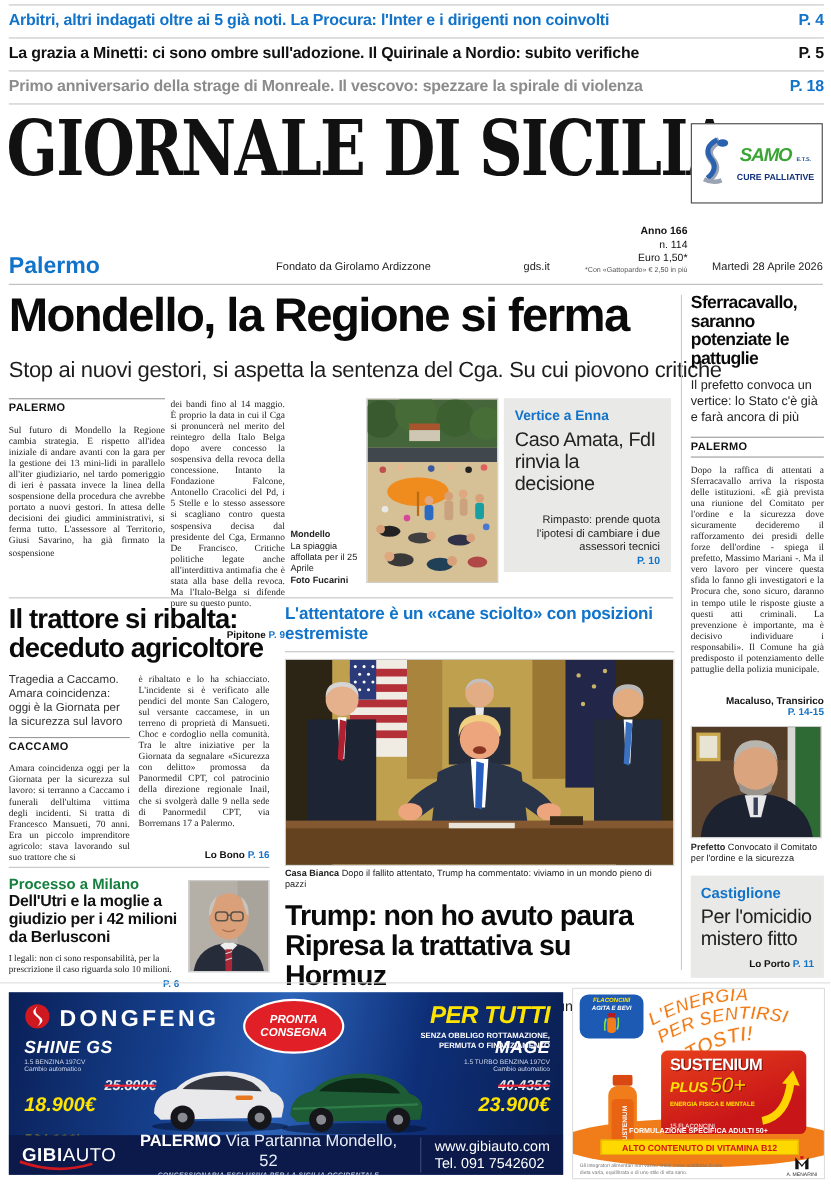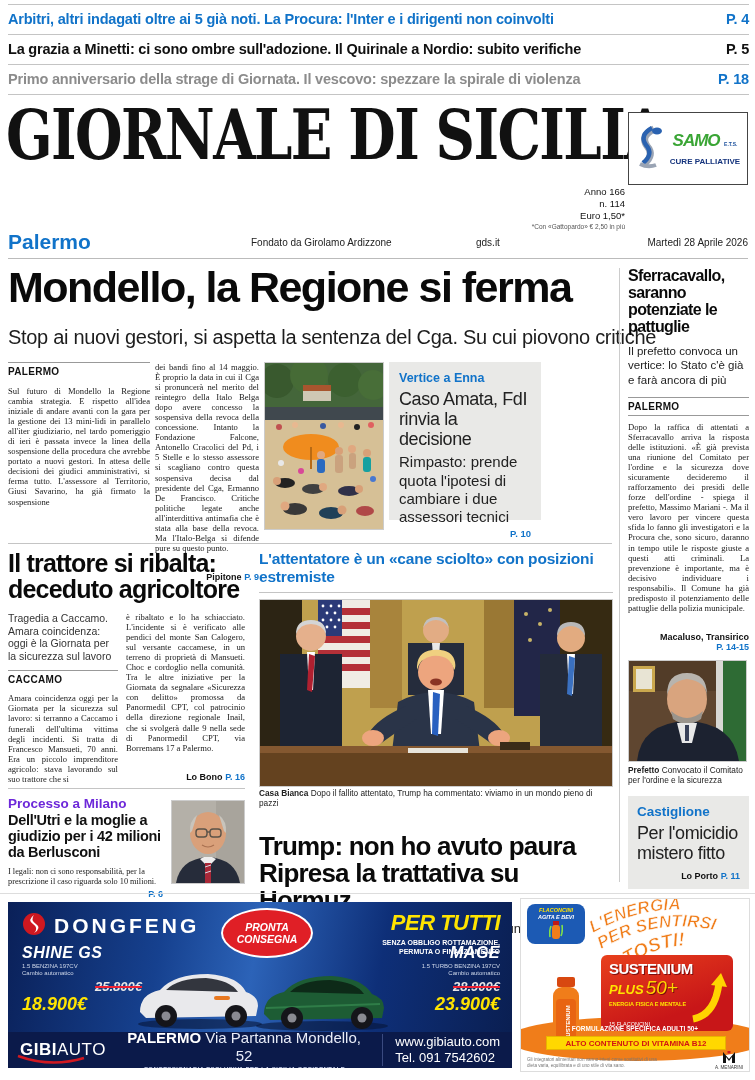--- a/index.html
+++ b/index.html
@@ -19,21 +19,21 @@
   .masthead-title{position:absolute;left:6px;top:100px;margin:0;
      font-family:"DejaVu Serif",serif;font-weight:bold;font-size:70px;line-height:1;
      letter-spacing:-2px;white-space:nowrap;transform:scaleX(0.78);transform-origin:left top;}
   .samo-box{position:absolute;left:628px;top:112px;width:120px;height:73px;
      border:1px solid #444;background:#fff;display:flex;align-items:center;padding:3px;}
   .samo-right{flex:1;text-align:center;}
   .samo-name{font-size:17px;font-weight:bold;color:#3aa535;letter-spacing:-1px;font-style:italic;}
   .samo-ets{font-size:5px;color:#1a4f9c;font-weight:bold;}
   .samo-tag{font-size:8px;font-weight:bold;color:#14337c;margin-top:6px;}
   .issue-info{position:absolute;left:420px;width:205px;top:186px;text-align:right;font-size:9.5px;line-height:1.25;}
-  .issue-info .b{font-weight:normal;}
+  .issue-info .b{font-weight:bold;margin-top:19px;}
   .issue-note{font-size:6.5px;color:#555;margin-top:1px;}
 
   
   .folio{position:absolute;left:8px;right:7px;top:230px;height:29px;border-bottom:1px solid #bbb;}
   .edition{position:absolute;left:0;top:0;font-size:21px;font-weight:bold;color:#1173c9;}
   .founder{position:absolute;left:243px;top:7px;font-size:10px;color:#222;}
   .site{position:absolute;left:468px;top:7px;font-size:10px;color:#222;}
   .date{position:absolute;right:0;top:7px;font-size:10px;color:#222;}
   .body-text{font-family:"Liberation Serif",serif;font-size:8.6px;line-height:1.17;
              text-align:justify;color:#1a1a1a;}
@@ -53,50 +53,50 @@
   .lead-standfirst{position:absolute;left:8px;top:326px;font-size:20px;font-weight:400;
            letter-spacing:-0.3px;color:#1d1d1d;}
   .lead-row{position:absolute;left:8px;top:362px;width:604px;height:178px;display:flex;gap:5px;}
   .lead-col1{width:142px;}
   .lead-col2{width:104px;display:flex;flex-direction:column;}
   .lead-capcol{width:64px;display:flex;flex-direction:column;justify-content:flex-end;padding-bottom:8px;}
   .lead-photo{width:120px;height:168px;}
   .enna-box{width:152px;height:158px;background:#e9e9e7;padding:9px 10px;}
   .enna-kicker{font-size:12.5px;font-weight:bold;color:#1173c9;}
   .enna-head{font-size:18px;font-weight:400;letter-spacing:-0.4px;line-height:1.12;color:#222;margin-top:4px;}
-  .enna-text{font-size:15px;line-height:1.22;color:#222;margin-top:4px;}
+  .enna-text{font-size:10px;line-height:1.22;color:#222;margin-top:18px;text-align:right;}
   .enna-page{text-align:right;font-size:9.5px;font-weight:bold;color:#1173c9;margin-top:1px;}
   .mid-rule{position:absolute;left:8px;top:543px;width:604px;height:1px;background:#c4c4c4;}
   .side-vrule{position:absolute;left:619px;top:268px;width:1px;height:614px;background:#ccc;}
 
   
   .mid-band{position:absolute;left:8px;top:550px;width:604px;height:338px;display:flex;}
   .mb-left{width:237px;}
   .mb-vrule{width:1px;background:#ccc;margin:0 7px;}
   .mb-right{flex:1;}
   .tractor-h2{margin:0;font-size:25px;font-weight:bold;letter-spacing:-0.8px;line-height:1.04;color:#0a0a0a;}
   .tractor-cols{display:flex;gap:8px;margin-top:10px;height:168px;}
   .t-col1{width:110px;}
   .t-col2{width:119px;display:flex;flex-direction:column;}
   .standfirst-sm{font-size:10.5px;line-height:1.2;color:#333;font-weight:400;}
   .t-col1 .kicker{margin-top:8px;}
   .t-col1 .body-text{margin-top:8px;}
   .mb-hr{border:none;border-top:1px solid #c4c4c4;margin:8px 0 7px 0;}
   .dellutri{display:flex;gap:8px;}
   .du-text{flex:1;}
-  .du-kicker{font-size:13.5px;font-weight:bold;color:#6d28d9;}
+  .du-kicker{font-size:13.5px;font-weight:bold;color:#15803d;}
   .du-head{font-size:14.5px;font-weight:bold;line-height:1.1;letter-spacing:-0.3px;margin-top:2px;}
   .du-body{font-family:"Liberation Serif",serif;font-size:8.3px;line-height:1.2;color:#1a1a1a;margin-top:6px;}
   .du-page{text-align:right;font-size:9px;font-weight:bold;color:#1173c9;margin-top:2px;}
   .du-photo{width:74px;height:84px;margin-top:4px;}
   .attacker-head{font-size:15.5px;font-weight:bold;color:#1173c9;letter-spacing:-0.2px;
                  border-bottom:1px solid #c4c4c4;padding-bottom:6px;}
   .trump-photo{width:100%;height:188px;margin-top:6px;}
   .trump-cap{margin-top:1px;}
-  .trump-h2{margin:24px 0 0 0;font-size:26px;font-weight:bold;letter-spacing:-0.8px;line-height:1.05;color:#0a0a0a;}
+  .trump-h2{margin:10px 0 0 0;font-size:26px;font-weight:bold;letter-spacing:-0.8px;line-height:1.05;color:#0a0a0a;}
   .trump-sub{margin-top:6px;font-size:13px;color:#222;}
   .trump-page{text-align:right;font-size:9.5px;font-weight:bold;color:#1173c9;}
 
   
   .sidebar{position:absolute;left:628px;top:268px;width:121px;}
   .sb-h2{margin:0;font-size:16px;font-weight:bold;letter-spacing:-0.6px;line-height:1.06;color:#0a0a0a;}
   .sb-standfirst{margin-top:8px;font-size:11.5px;line-height:1.25;color:#222;}
   .sb-kicker{margin-top:10px;}
   .sb-body{margin-top:6px;}
   .sb-photo{width:119px;height:102px;margin-top:8px;}
@@ -169,21 +169,21 @@
   <div class="skyline">
     <div class="sky-row">
       <span class="c-blue">Arbitri, altri indagati oltre ai 5 già noti. La Procura: l'Inter e i dirigenti non coinvolti</span>
       <span class="sky-page c-blue">P. 4</span>
     </div>
     <div class="sky-row">
       <span class="c-black">La grazia a Minetti: ci sono ombre sull'adozione. Il Quirinale a Nordio: subito verifiche</span>
       <span class="sky-page c-black">P. 5</span>
     </div>
     <div class="sky-row">
-      <span class="c-gray">Primo anniversario della strage di Giornata. Il vescovo: spezzare la spirale di violenza</span>
+      <span class="c-gray">Primo anniversario della strage di Monreale. Il vescovo: spezzare la spirale di violenza</span>
       <span class="sky-page c-blue">P. 18</span>
     </div>
   </div>
 
   <h1 class="masthead-title">GIORNALE DI SICILIA</h1>
   <div class="samo-box">
     <span>
       <svg width="34" height="46" viewBox="0 0 34 46">
         <path d="M22 5 Q8 12 15 22 Q23 31 12 40" stroke="#9aa4b4" stroke-width="7" fill="none"></path>
         <path d="M20 4 Q7 11 14 21 Q22 30 11 39" stroke="#2a62b0" stroke-width="4.5" fill="none"></path>
@@ -218,20 +218,25 @@
     <div class="lead-col1">
       <div class="kicker">PALERMO</div>
       <div class="body-text" style="margin-top:9px;">Sul futuro di Mondello la Regione cambia strategia. E rispetto all'idea iniziale di andare avanti con la gara per la gestione dei 13 mini-lidi in parallelo all'iter giudiziario, nel tardo pomeriggio di ieri è passata invece la linea della sospensione della procedura che avrebbe portato a nuovi gestori. In attesa delle decisioni dei giudici amministrativi, si ferma tutto. L'assessore al Territorio, Giusi Savarino, ha già firmato la sospensione</div>
     </div>
     <div class="lead-col2">
       <div class="body-text">dei bandi fino al 14 maggio. È proprio la data in cui il Cga si pronuncerà nel merito del reintegro della Italo Belga dopo avere concesso la sospensiva della revoca della concessione. Intanto la Fondazione Falcone, Antonello Cracolici del Pd, i 5 Stelle e lo stesso assessore si scagliano contro questa sospensiva decisa dal presidente del Cga, Ermanno De Francisco. Critiche politiche legate anche all'interdittiva antimafia che è stata alla base della revoca. Ma l'Italo-Belga si difende pure su questo punto.</div>
       <div class="byline">
         <span class="name">Pipitone</span>
         <span class="pg">P. 9</span>
       </div>
+    </div>
+    <div class="lead-capcol cap">
+      <span class="t">Mondello</span>
+      <span>La spiaggia affollata per il 25 Aprile</span>
+      <span class="t">Foto Fucarini</span>
     </div>
     <div class="lead-photo photo-frame">
       <svg width="118" height="166" viewBox="0 0 118 166">
         <rect width="118" height="166" fill="#d6c096"></rect>
         <rect width="118" height="44" fill="#44663a"></rect>
         <circle cx="12" cy="18" r="17" fill="#39592e"></circle>
         <circle cx="44" cy="12" r="19" fill="#466b36"></circle>
         <circle cx="80" cy="17" r="17" fill="#3c6030"></circle>
         <circle cx="108" cy="22" r="15" fill="#486e38"></circle>
         <rect x="38" y="22" width="28" height="6" fill="#a8552e"></rect>
@@ -468,21 +473,21 @@
       <div class="nm">SHINE GS</div>
       <div class="sp">1.5 BENZINA 197CV</div>
       <div class="gr">Cambio automatico</div>
       <div class="old">25.800€</div>
       <div class="new">18.900€</div>
     </div>
     <div class="df-car df-car2">
       <div class="nm">MAGE</div>
       <div class="sp">1.5 TURBO BENZINA 197CV</div>
       <div class="gr">Cambio automatico</div>
-      <div class="old">28.900€</div>
+      <div class="old">40.435€</div>
       <div class="new">23.900€</div>
     </div>
     <div class="df-cars-svg">
       <svg width="264" height="78" viewBox="0 0 264 78">
         <ellipse cx="70" cy="70" rx="62" ry="5" fill="#061538" opacity="0.6"></ellipse>
         <ellipse cx="192" cy="72" rx="66" ry="5" fill="#061538" opacity="0.6"></ellipse>
         <path d="M10 58 Q10 40 30 36 Q44 20 78 20 Q108 22 116 38 Q128 42 128 52 L126 62 L16 64 Z" fill="#e9e9ec"></path>
         <path d="M36 36 Q48 24 76 24 Q100 26 108 38 Z" fill="#33363e"></path>
         <rect x="84" y="42" width="16" height="4" rx="2" fill="#e87820"></rect>
         <circle cx="36" cy="62" r="11" fill="#15151a"></circle>

